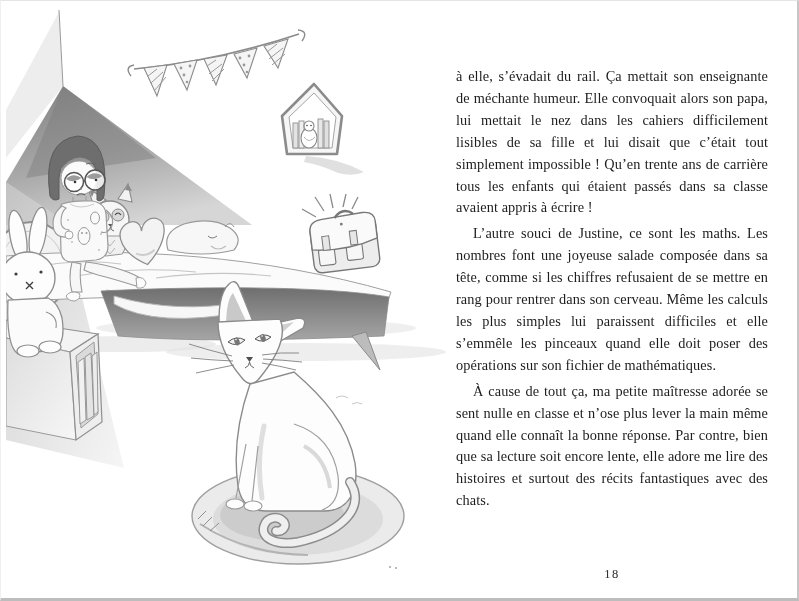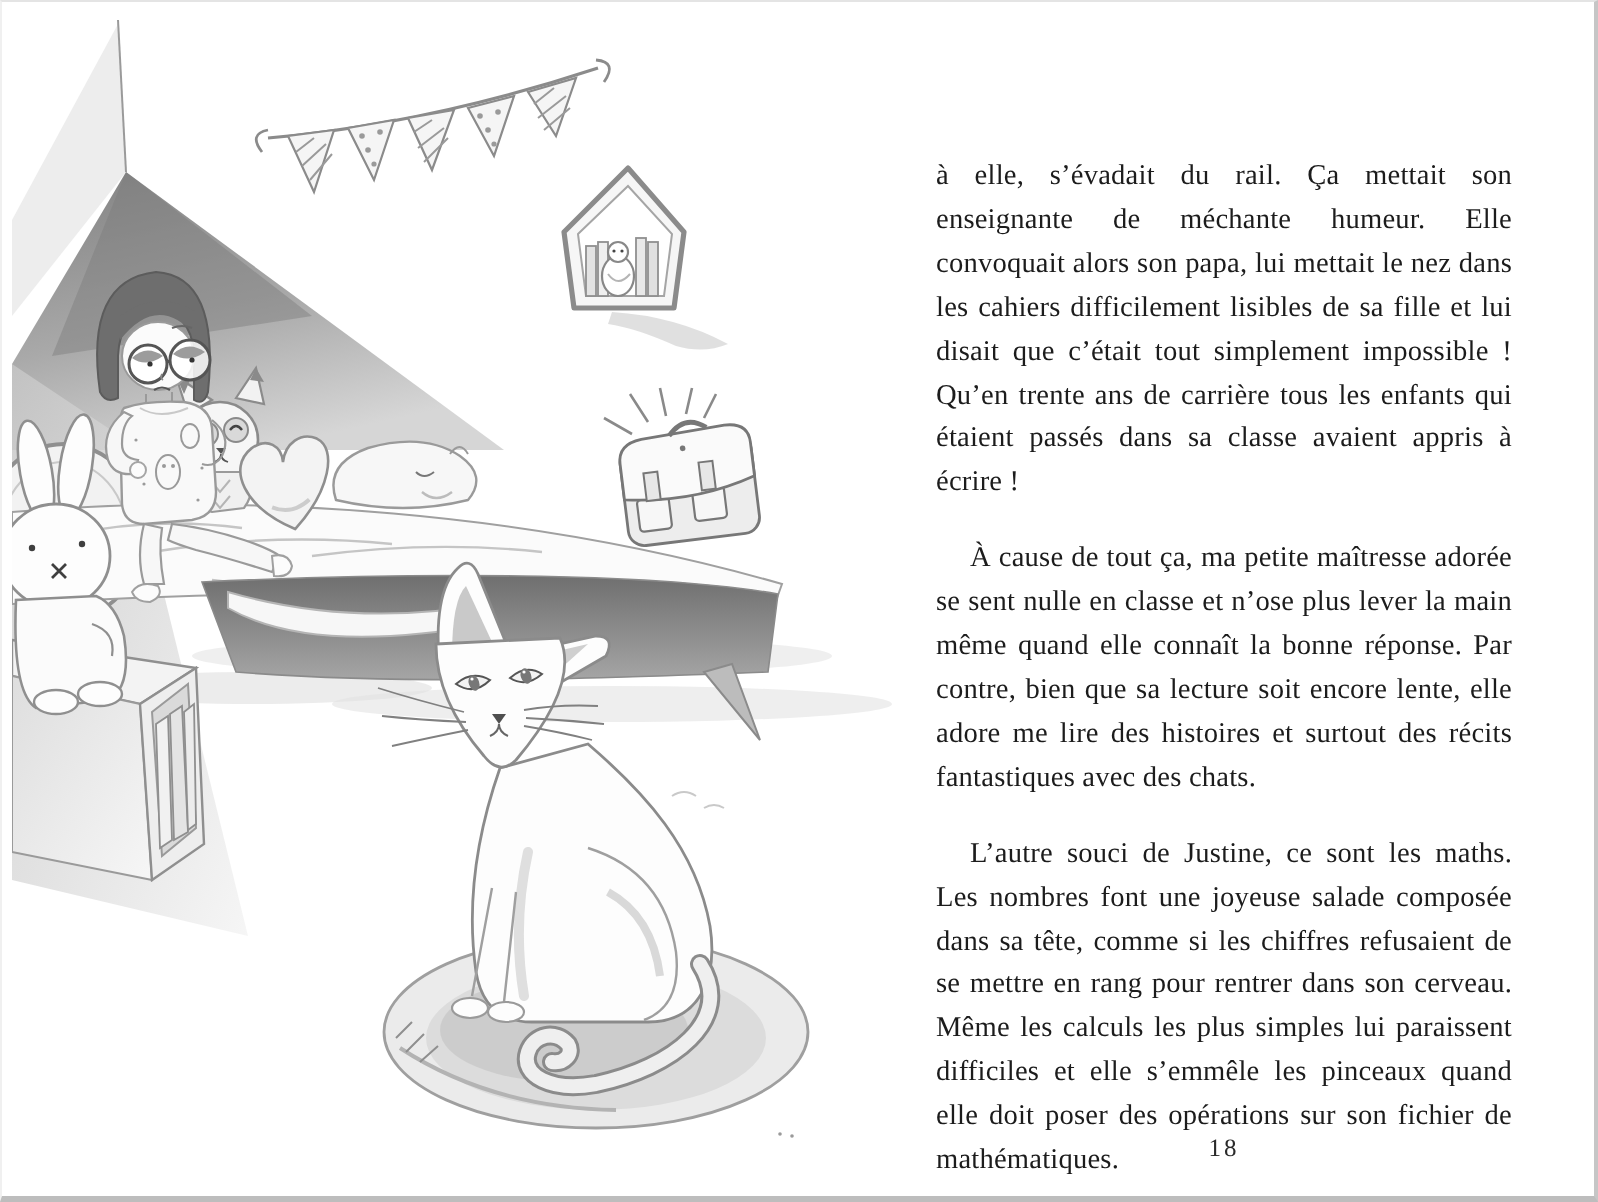--- a/index.html
+++ b/index.html
@@ -9,21 +9,21 @@
     border-top:1px solid #e4e4e4; border-left:1px solid #f0f0f0;
     border-right:2px solid #c6c6c6; border-bottom:3px solid #bdbdbd;
     font-family:"Liberation Serif", serif;
   }
   .illustration{position:absolute; left:5px; top:5px; width:440px; height:575px;}
   .text-col{
     position:absolute; left:451px; top:61px; width:320px;
     font-size:14.3px; line-height:21.9px; color:#1c1c1c;
     text-align:justify; letter-spacing:0.1px;
   }
-  .text-col p{margin:16px; text-indent:17px; hyphens:manual;}
+  .text-col p{margin:4px; text-indent:17px; hyphens:manual;}
   .text-col p.no-indent{text-indent:0;}
   .page-number{
     position:absolute; left:451px; top:566px; width:320px;
     text-align:center; font-size:12.5px; color:#2a2a2a; letter-spacing:1.5px;
   }
 </style>
 </head>
 <body>
 
 <div class="page">
@@ -269,19 +269,19 @@
             <path d="M257,353 Q277,354 296,356"></path>
             <path d="M256,357 Q274,360 290,364"></path>
           </g>
         </g>
       </g>
     </svg>
   </div>
 
   <div class="text-col">
     <p class="no-indent">à elle, s’évadait du rail. Ça mettait son enseignante de méchante humeur. Elle convoquait alors son papa, lui mettait le nez dans les cahiers difficile­ment lisibles de sa fille et lui disait que c’était tout simplement impossible&nbsp;! Qu’en trente ans de carrière tous les enfants qui étaient passés dans sa classe avaient appris à écrire&nbsp;!</p>
+    <p>L’autre souci de Justine, ce sont les maths. Les nombres font une joyeuse salade composée dans sa tête, comme si les chiffres refusaient de se mettre en rang pour rentrer dans son cerveau. Même les calculs les plus simples lui paraissent difficiles et elle s’emmêle les pinceaux quand elle doit poser des opérations sur son fichier de mathématiques.</p>
     <p>À cause de tout ça, ma petite maîtresse adorée se sent nulle en classe et n’ose plus lever la main même quand elle connaît la bonne réponse. Par contre, bien que sa lecture soit encore lente, elle adore me lire des histoires et surtout des récits fan­tastiques avec des chats.</p>
-    <p>L’autre souci de Justine, ce sont les maths. Les nombres font une joyeuse salade composée dans sa tête, comme si les chiffres refusaient de se mettre en rang pour rentrer dans son cerveau. Même les calculs les plus simples lui paraissent difficiles et elle s’emmêle les pinceaux quand elle doit poser des opérations sur son fichier de mathématiques.</p>
   </div>
 
   <div class="page-number">18</div>
 
 </div>
 
 </body></html>

